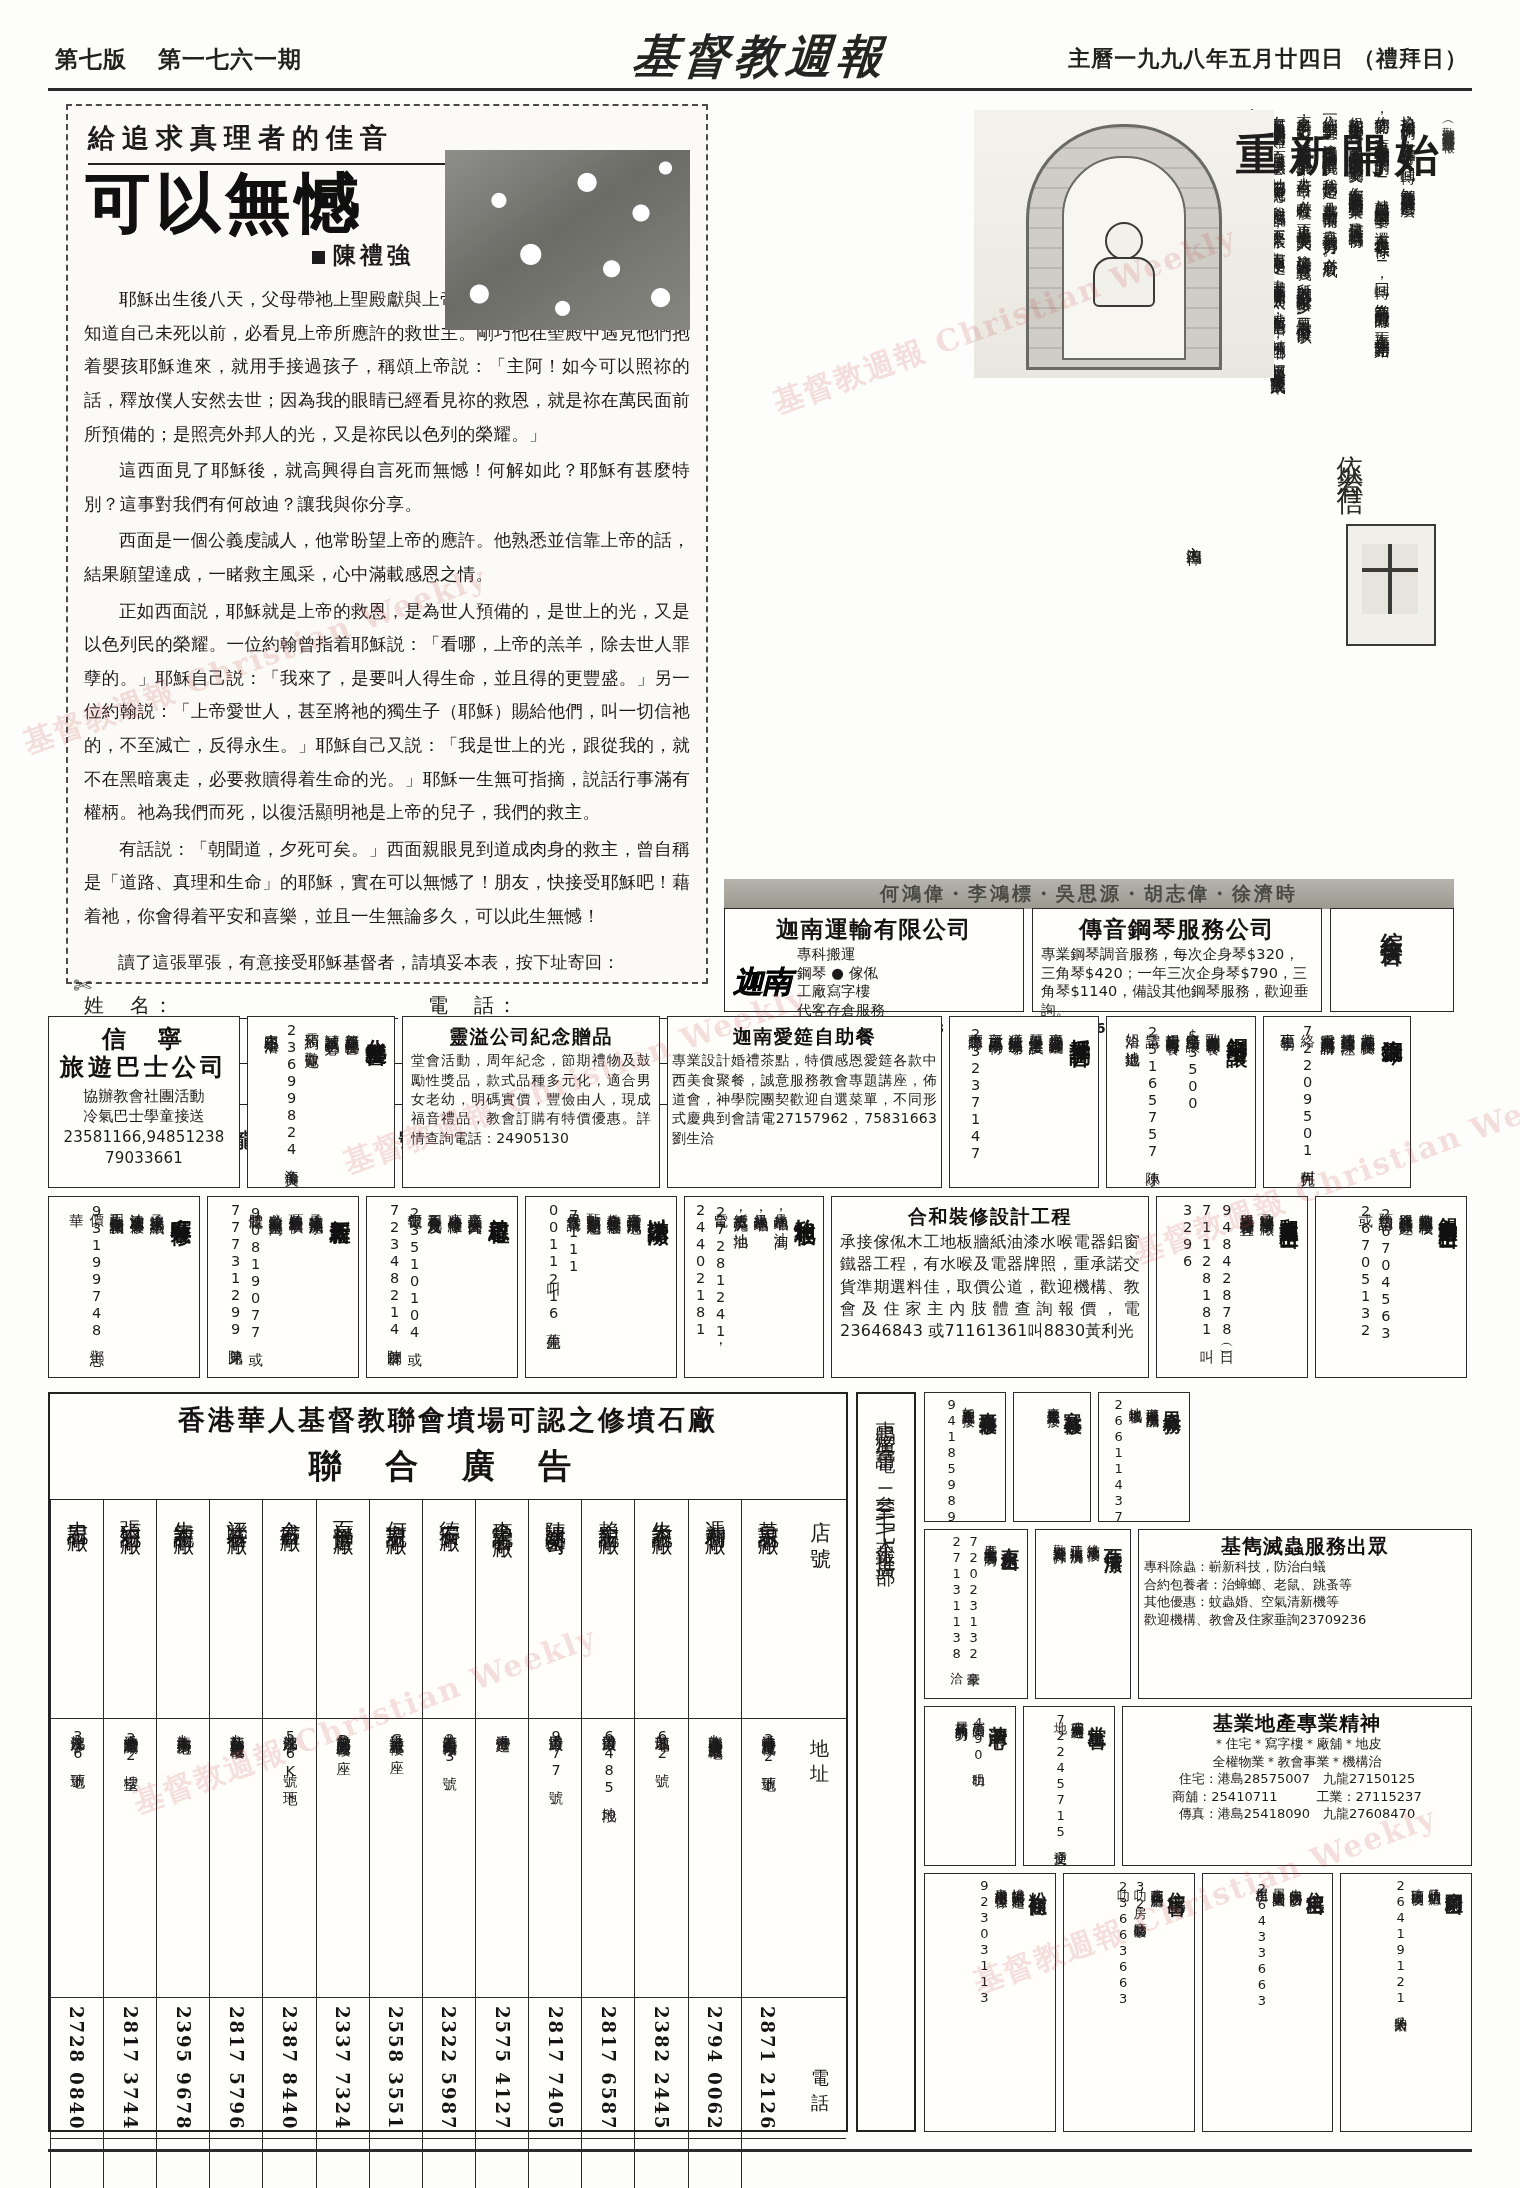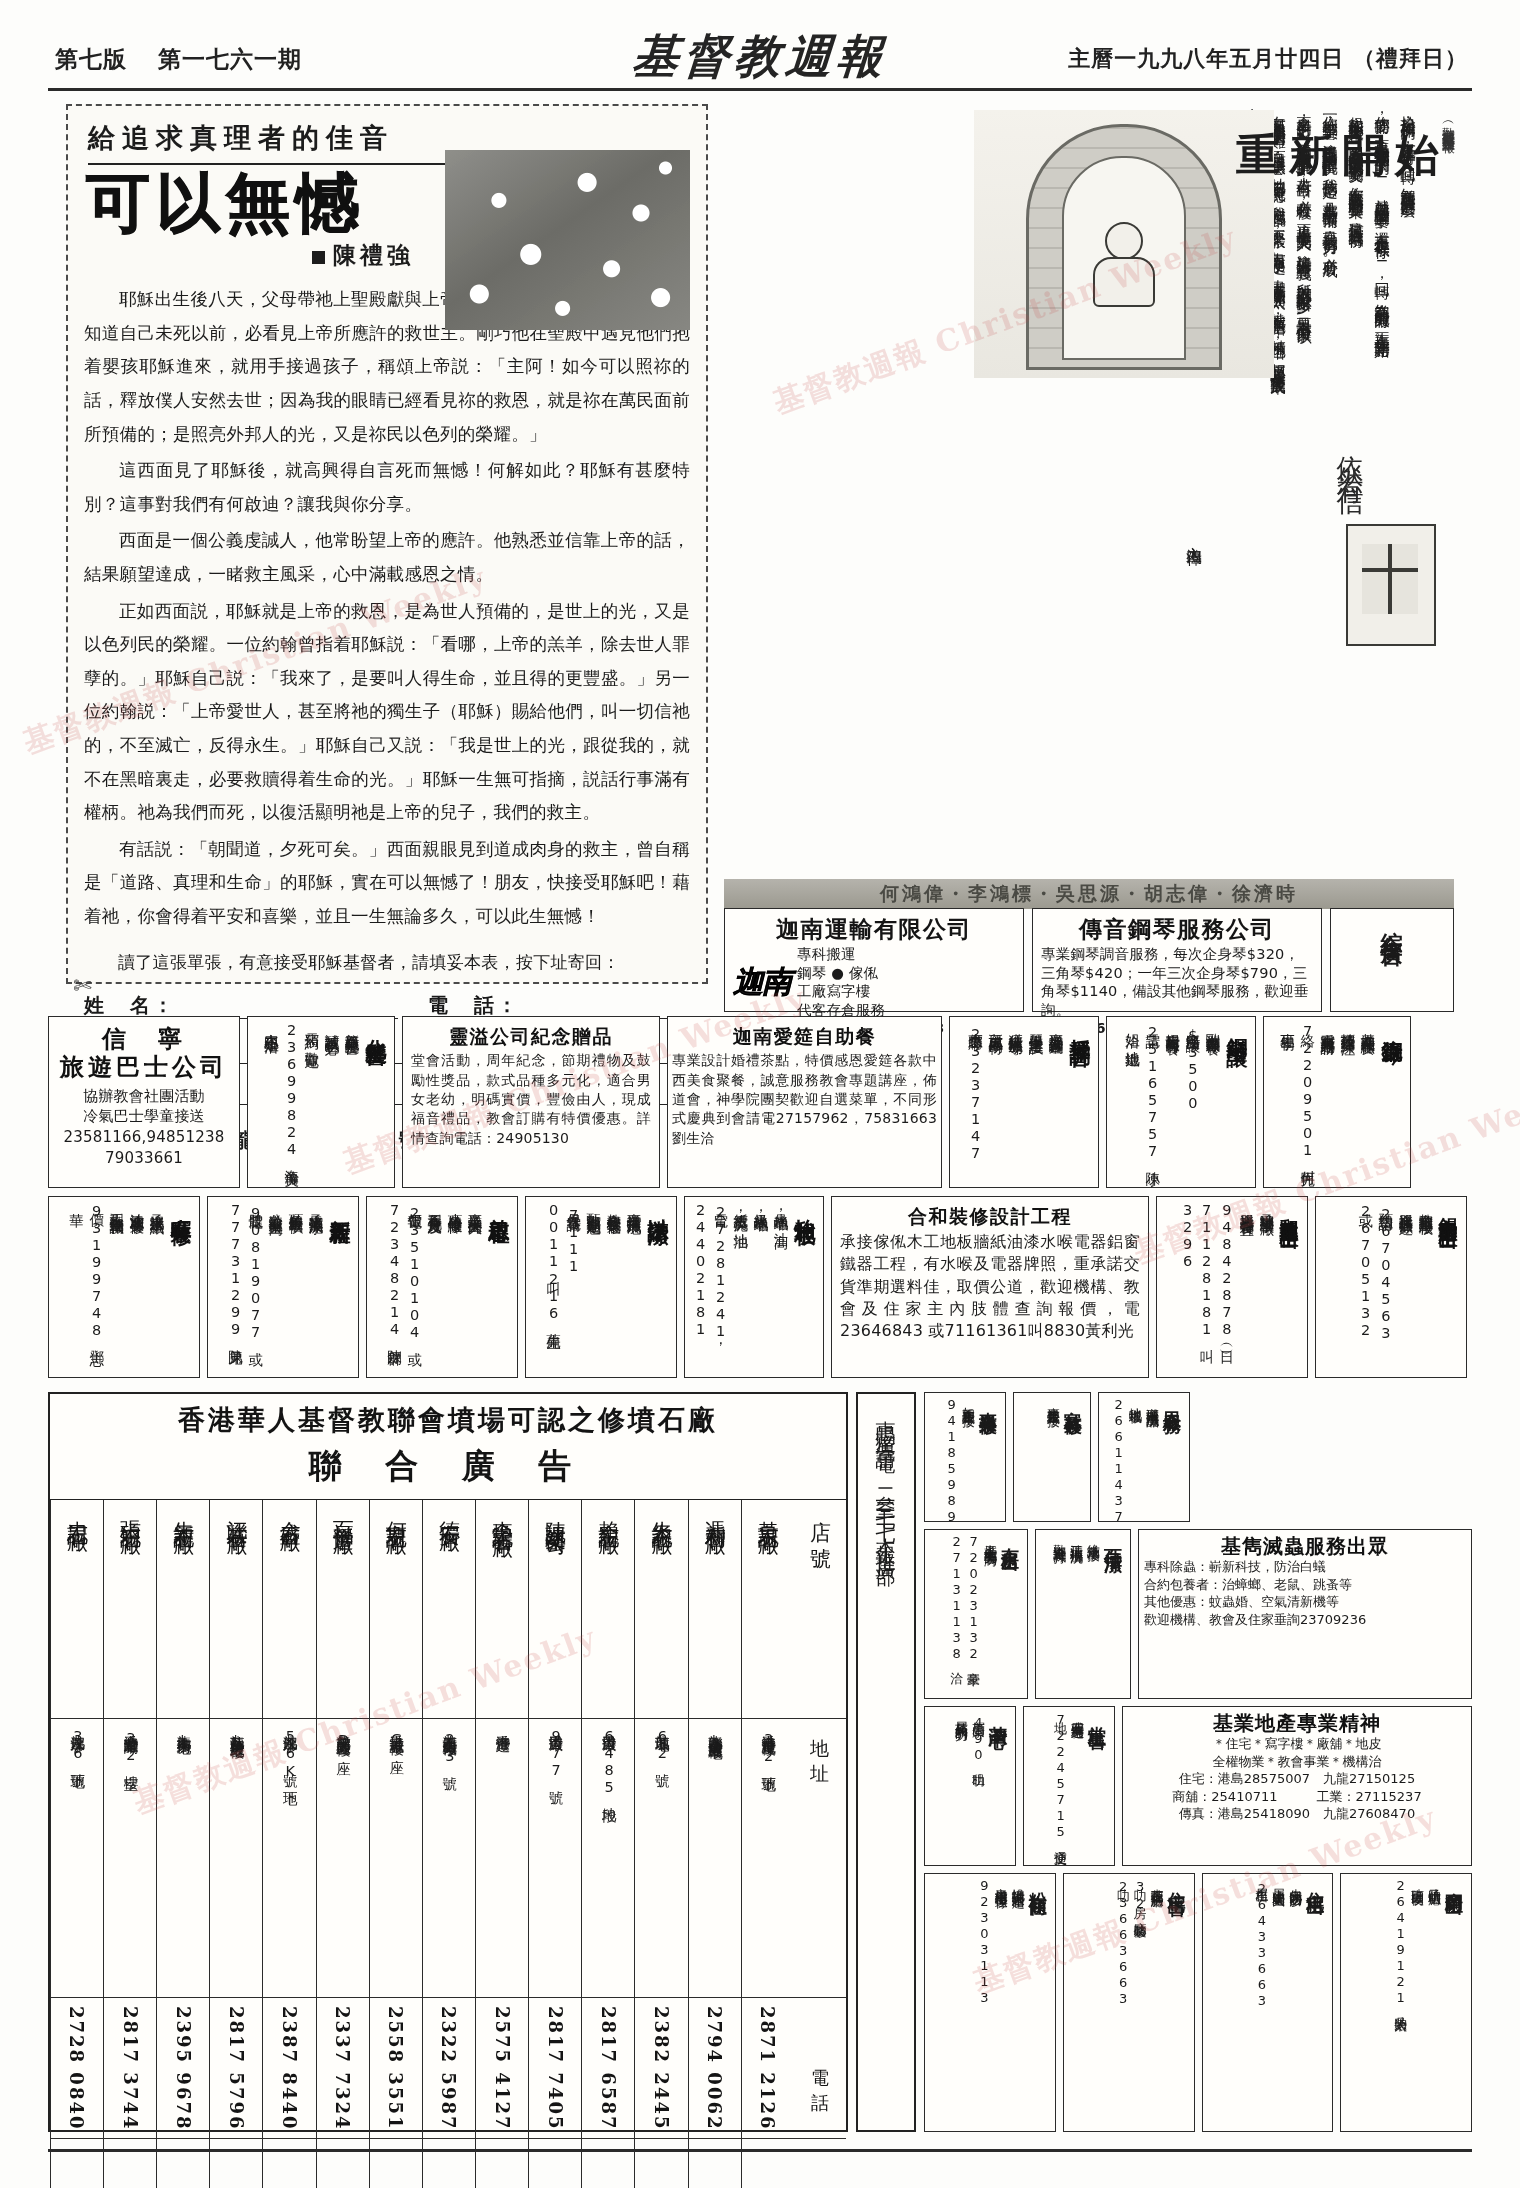--- a/index.html
+++ b/index.html
@@ -83,21 +83,21 @@
       radial-gradient(circle at 90% 10%, #fff 0 6px, transparent 7px),
       linear-gradient(145deg,#8e8e8a 0%,#6d6d68 45%,#878782 100%);
     filter:contrast(1.05);
   }
   .artbody{
     margin-top:12px;font-size:17.5px;line-height:1.92;color:#1b1b1b;
     text-align:justify;letter-spacing:.3px;
   }
   .artbody p{margin:0 0 3px 0;text-indent:2em;}
   .form-intro{margin-top:18px;font-size:17px;text-indent:2em;letter-spacing:.3px;}
-  .frow{display:flex;align-items:flex-end;margin-top:18px;font-size:20px;letter-spacing:3px;font-weight:bold;}
+  .frow{display:flex;align-items:flex-end;margin-top:18px;font-size:20px;letter-spacing:3px;}
   .frow .lbl{white-space:nowrap;}
   .fline{flex:1;border-bottom:1.6px solid #222;height:22px;margin-left:4px;}
   .fline.short{flex:none;width:218px;margin-right:30px;}
   .fline.wide{width:100%;}
   .mailto{margin-top:22px;text-align:center;font-size:20px;letter-spacing:3.5px;font-weight:600;}
   
   .vcol{
     position:absolute;left:676px;top:8px;width:730px;height:770px;
   }
   .vstack{

